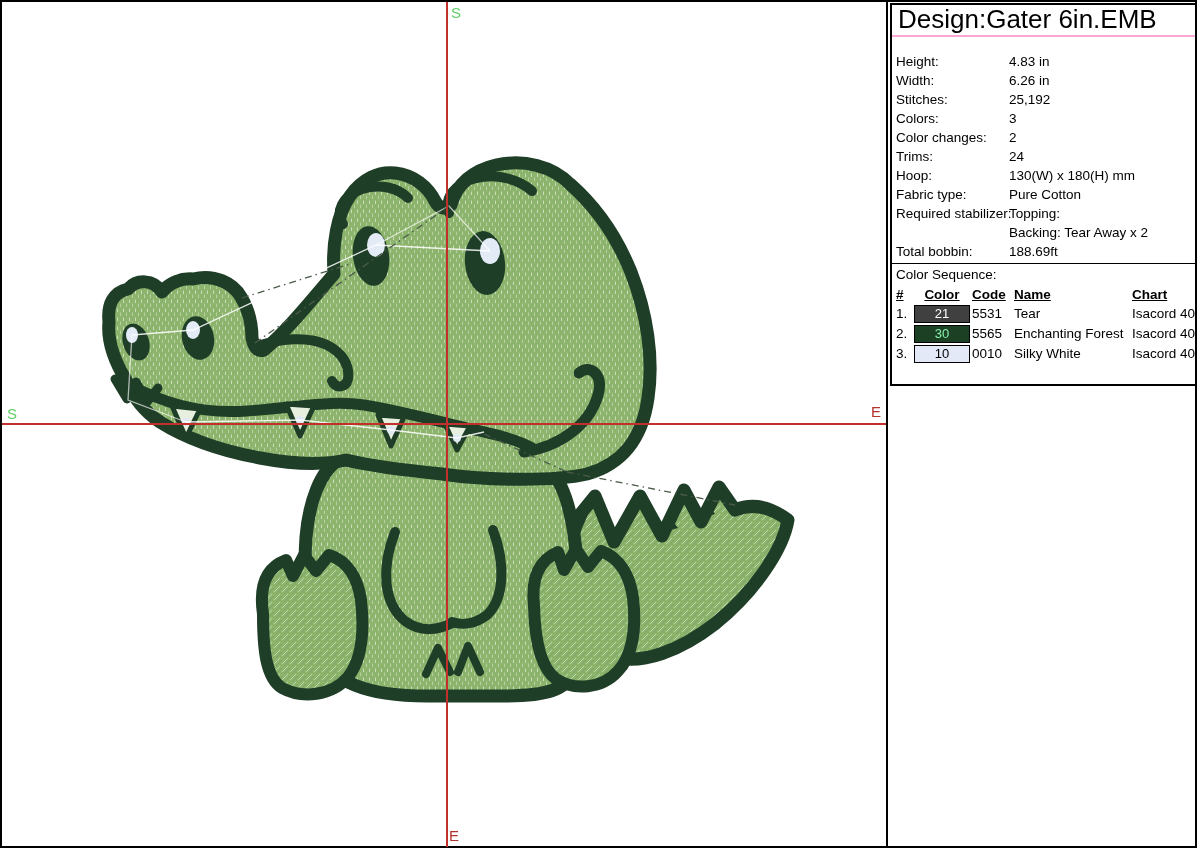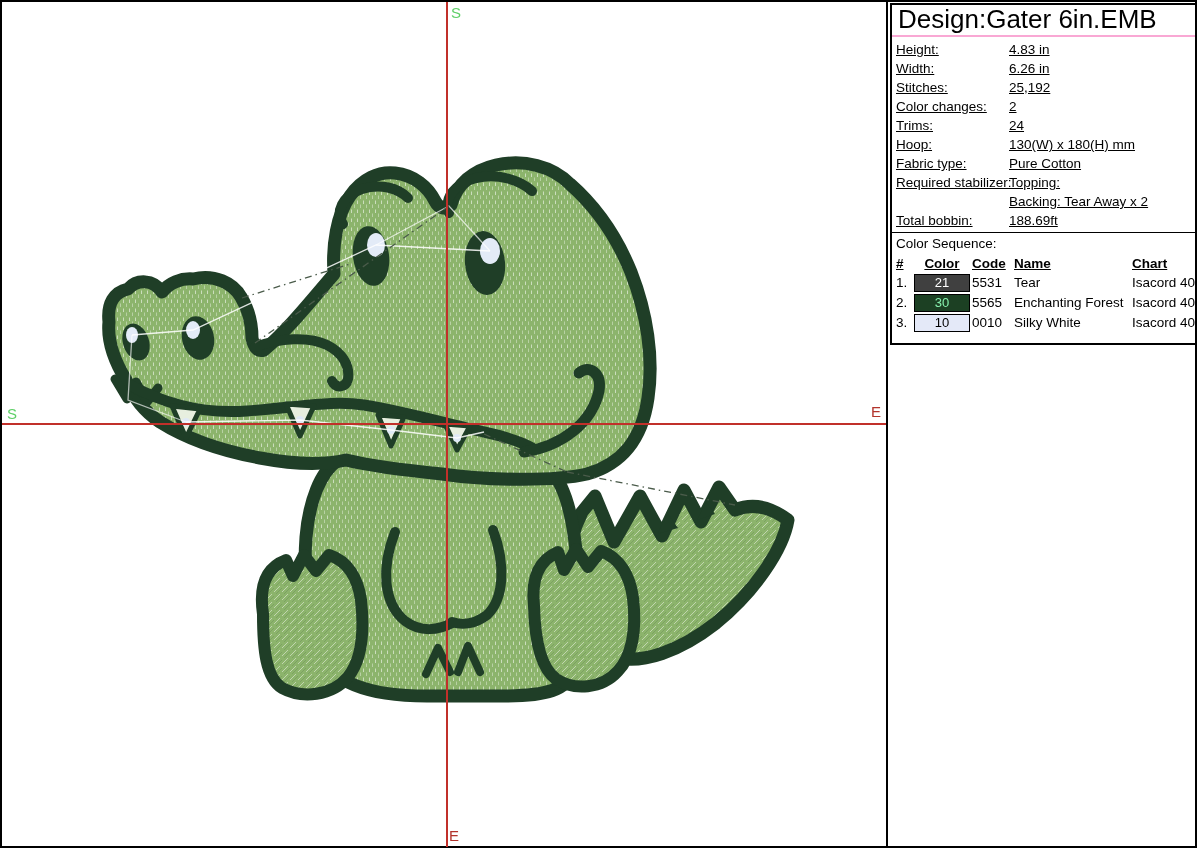--- a/index.html
+++ b/index.html
@@ -17,32 +17,32 @@
   .m-end{color:#b2342c;}
   .mk-top{left:449px;top:3px;}
   .mk-left{left:5px;top:404px;}
   .mk-right{left:869px;top:402px;}
   .mk-bottom{left:447px;top:826px;}
   .design-svg{position:absolute;left:0;top:0;}
 
   
   .panel-box{position:absolute;left:890px;top:3px;width:303px;border:2px solid #000;background:#fff;}
   .panel-title{font-size:26px;line-height:24px;padding:2px 6px 4px 6px;border-bottom:2px solid #f9a8d4;white-space:nowrap;}
-  .info-rows{padding:3px 0 2px 0;border-bottom:1px solid #000;text-decoration:underline;}
+  .info-rows{padding:15px 0 2px 0;border-bottom:1px solid #000;}
   .irow{display:grid;grid-template-columns:113px 1fr;padding-left:4px;font-size:13.5px;line-height:19px;}
   .irow .ilabel{white-space:nowrap;}
   .seq-title{padding:1px 0 1px 4px;font-size:13.5px;line-height:19px;}
   .thead,.trow{display:grid;grid-template-columns:16px 56px 40px 116px 1fr;column-gap:2px;
                padding-left:4px;font-size:13.5px;line-height:19px;align-items:center;}
   .thead span{font-weight:bold;text-decoration:underline;white-space:nowrap;}
   .thead .hcolor{text-align:center;}
   .trow{margin-bottom:1px;}
   .tswatch{display:block;height:16px;line-height:16px;text-align:center;border:1px solid #000;font-size:13px;}
   .tname,.tchart,.tcode{white-space:nowrap;}
-  .seq-block{padding-bottom:10px;}
+  .seq-block{padding-bottom:20px;}
 </style>
 </head>
 <body>
 
 <div class="stage">
   <div class="frame"></div>
 
   <div class="canvas">
 
     <svg class="design-svg" width="886" height="845" viewBox="0 0 886 845">
@@ -167,20 +167,24 @@
       </div>
       <div class="irow">
         <span class="ilabel">Width:</span>
         <span class="ival">6.26 in</span>
       </div>
       <div class="irow">
         <span class="ilabel">Stitches:</span>
         <span class="ival">25,192</span>
       </div>
       <div class="irow">
+        <span class="ilabel">Colors:</span>
+        <span class="ival">3</span>
+      </div>
+      <div class="irow">
         <span class="ilabel">Color changes:</span>
         <span class="ival">2</span>
       </div>
       <div class="irow">
         <span class="ilabel">Trims:</span>
         <span class="ival">24</span>
       </div>
       <div class="irow">
         <span class="ilabel">Hoop:</span>
         <span class="ival">130(W) x 180(H) mm</span>

